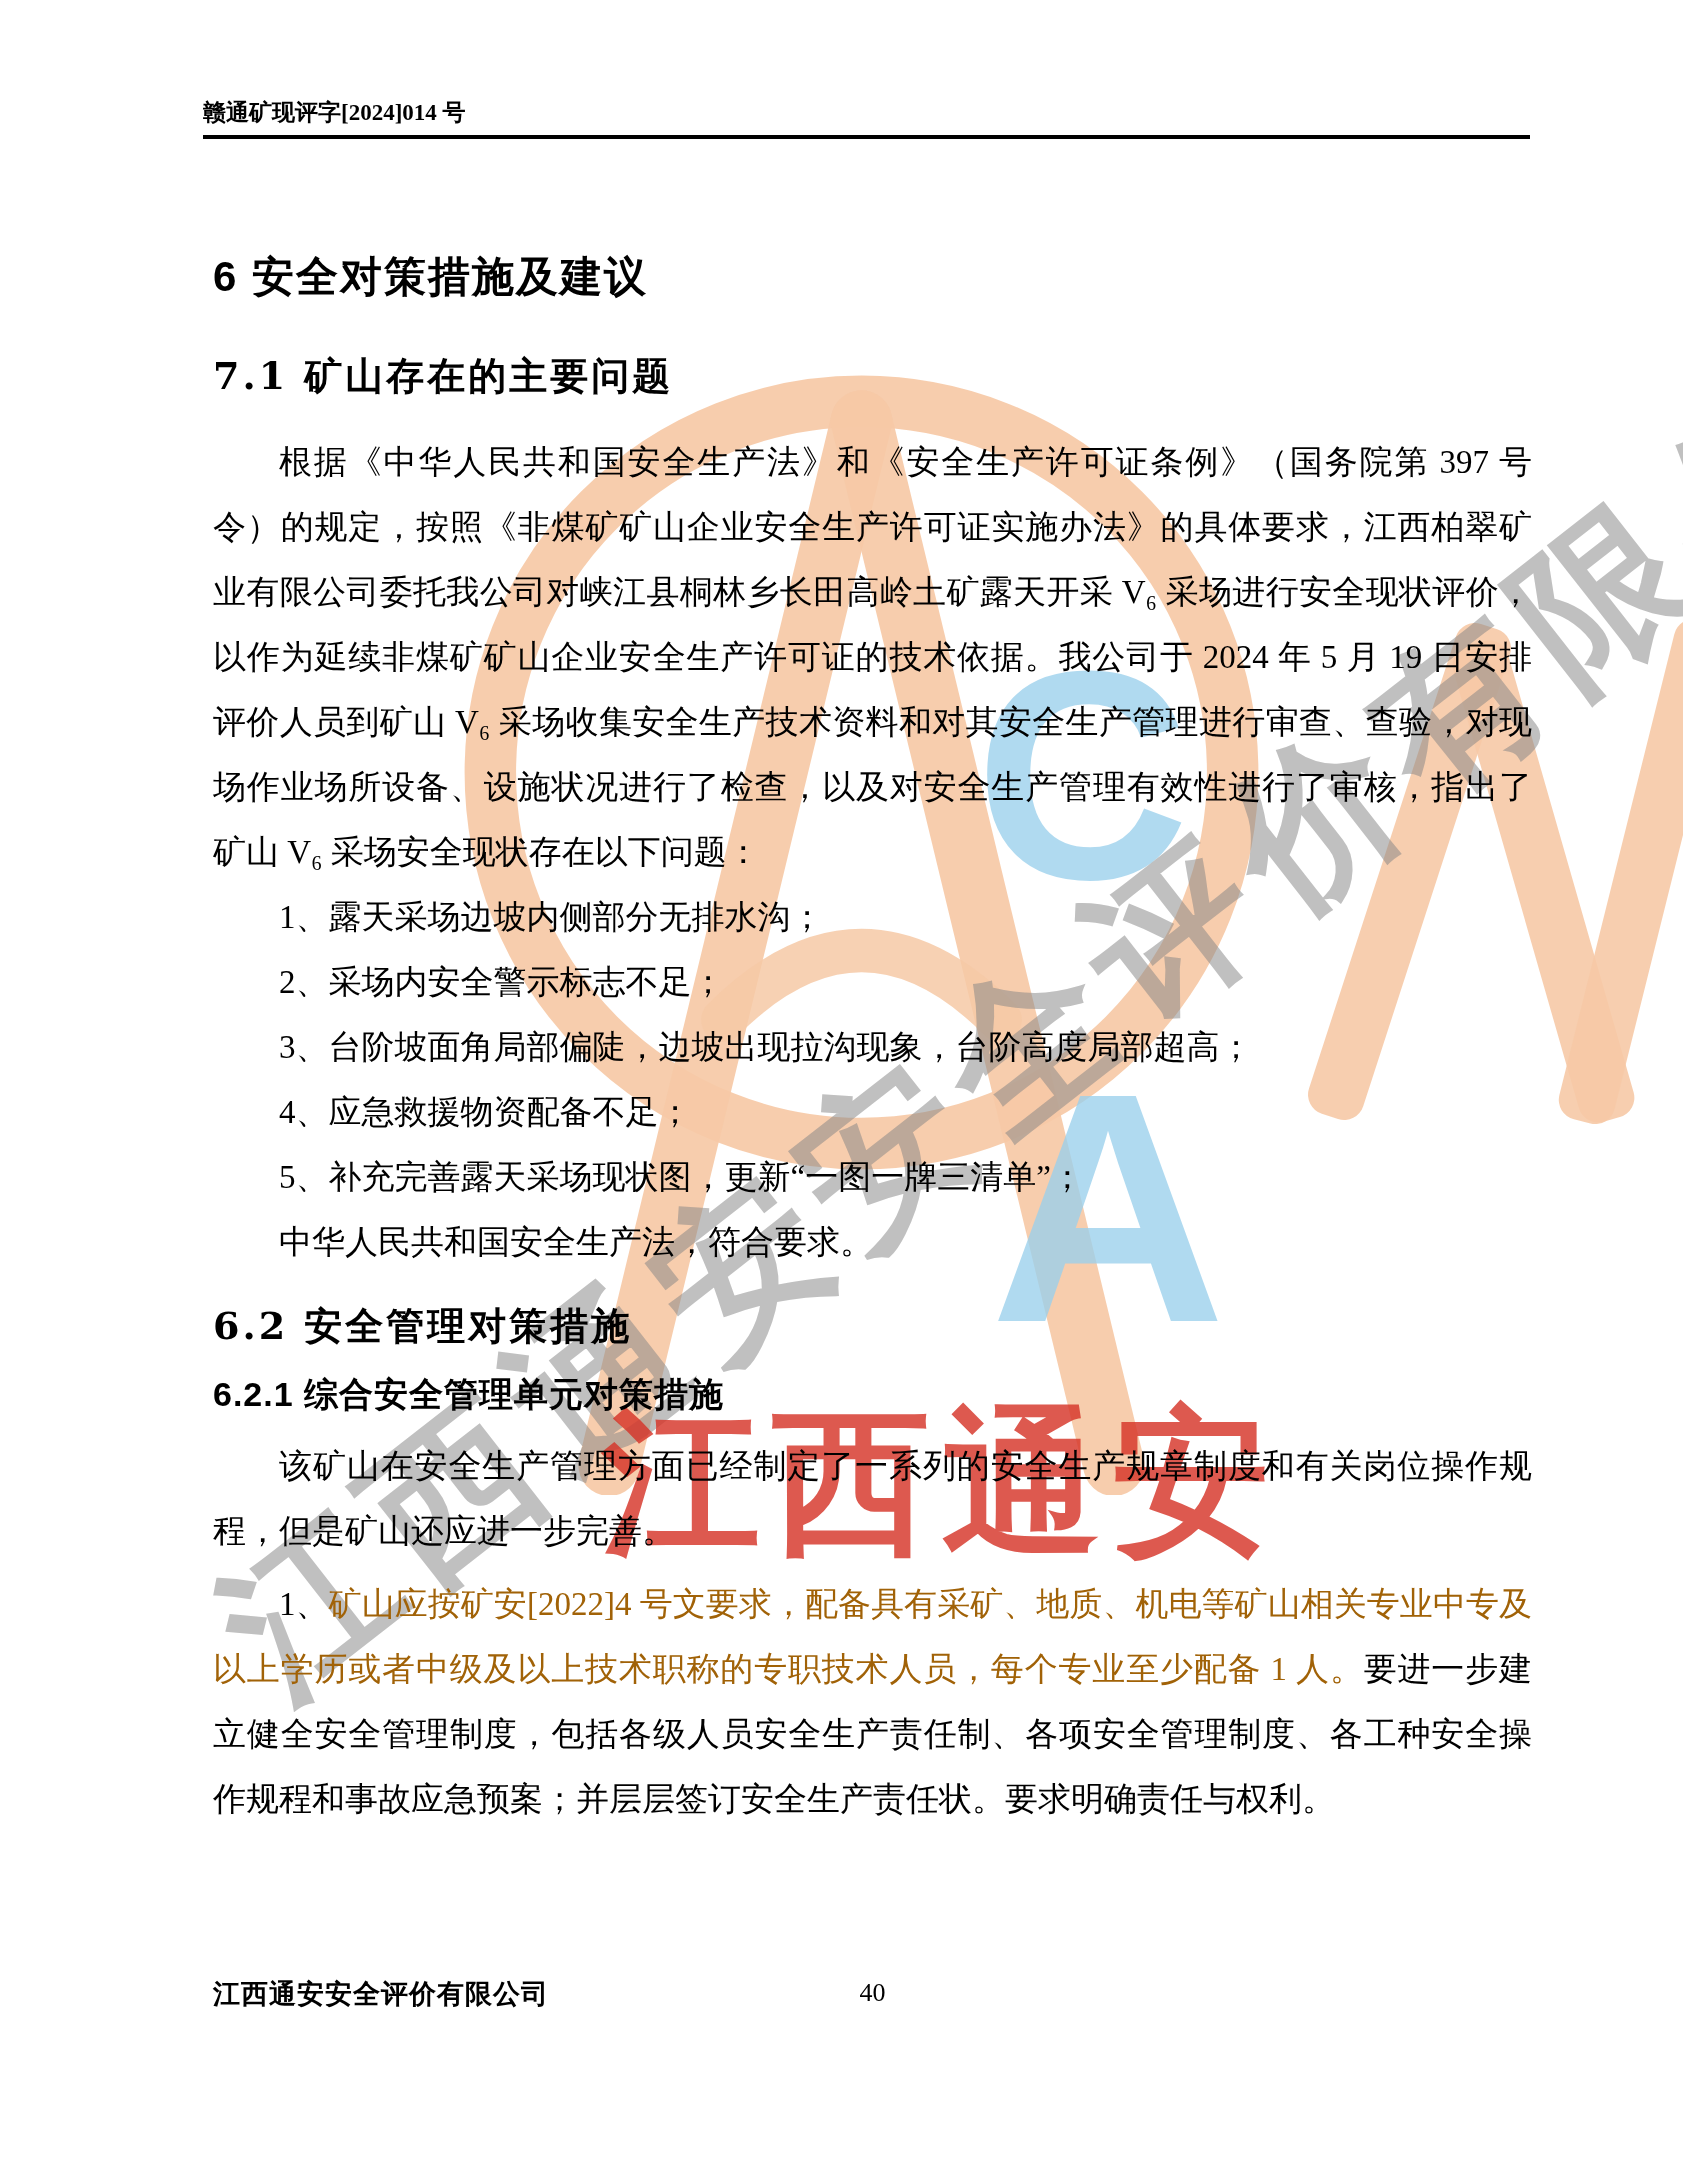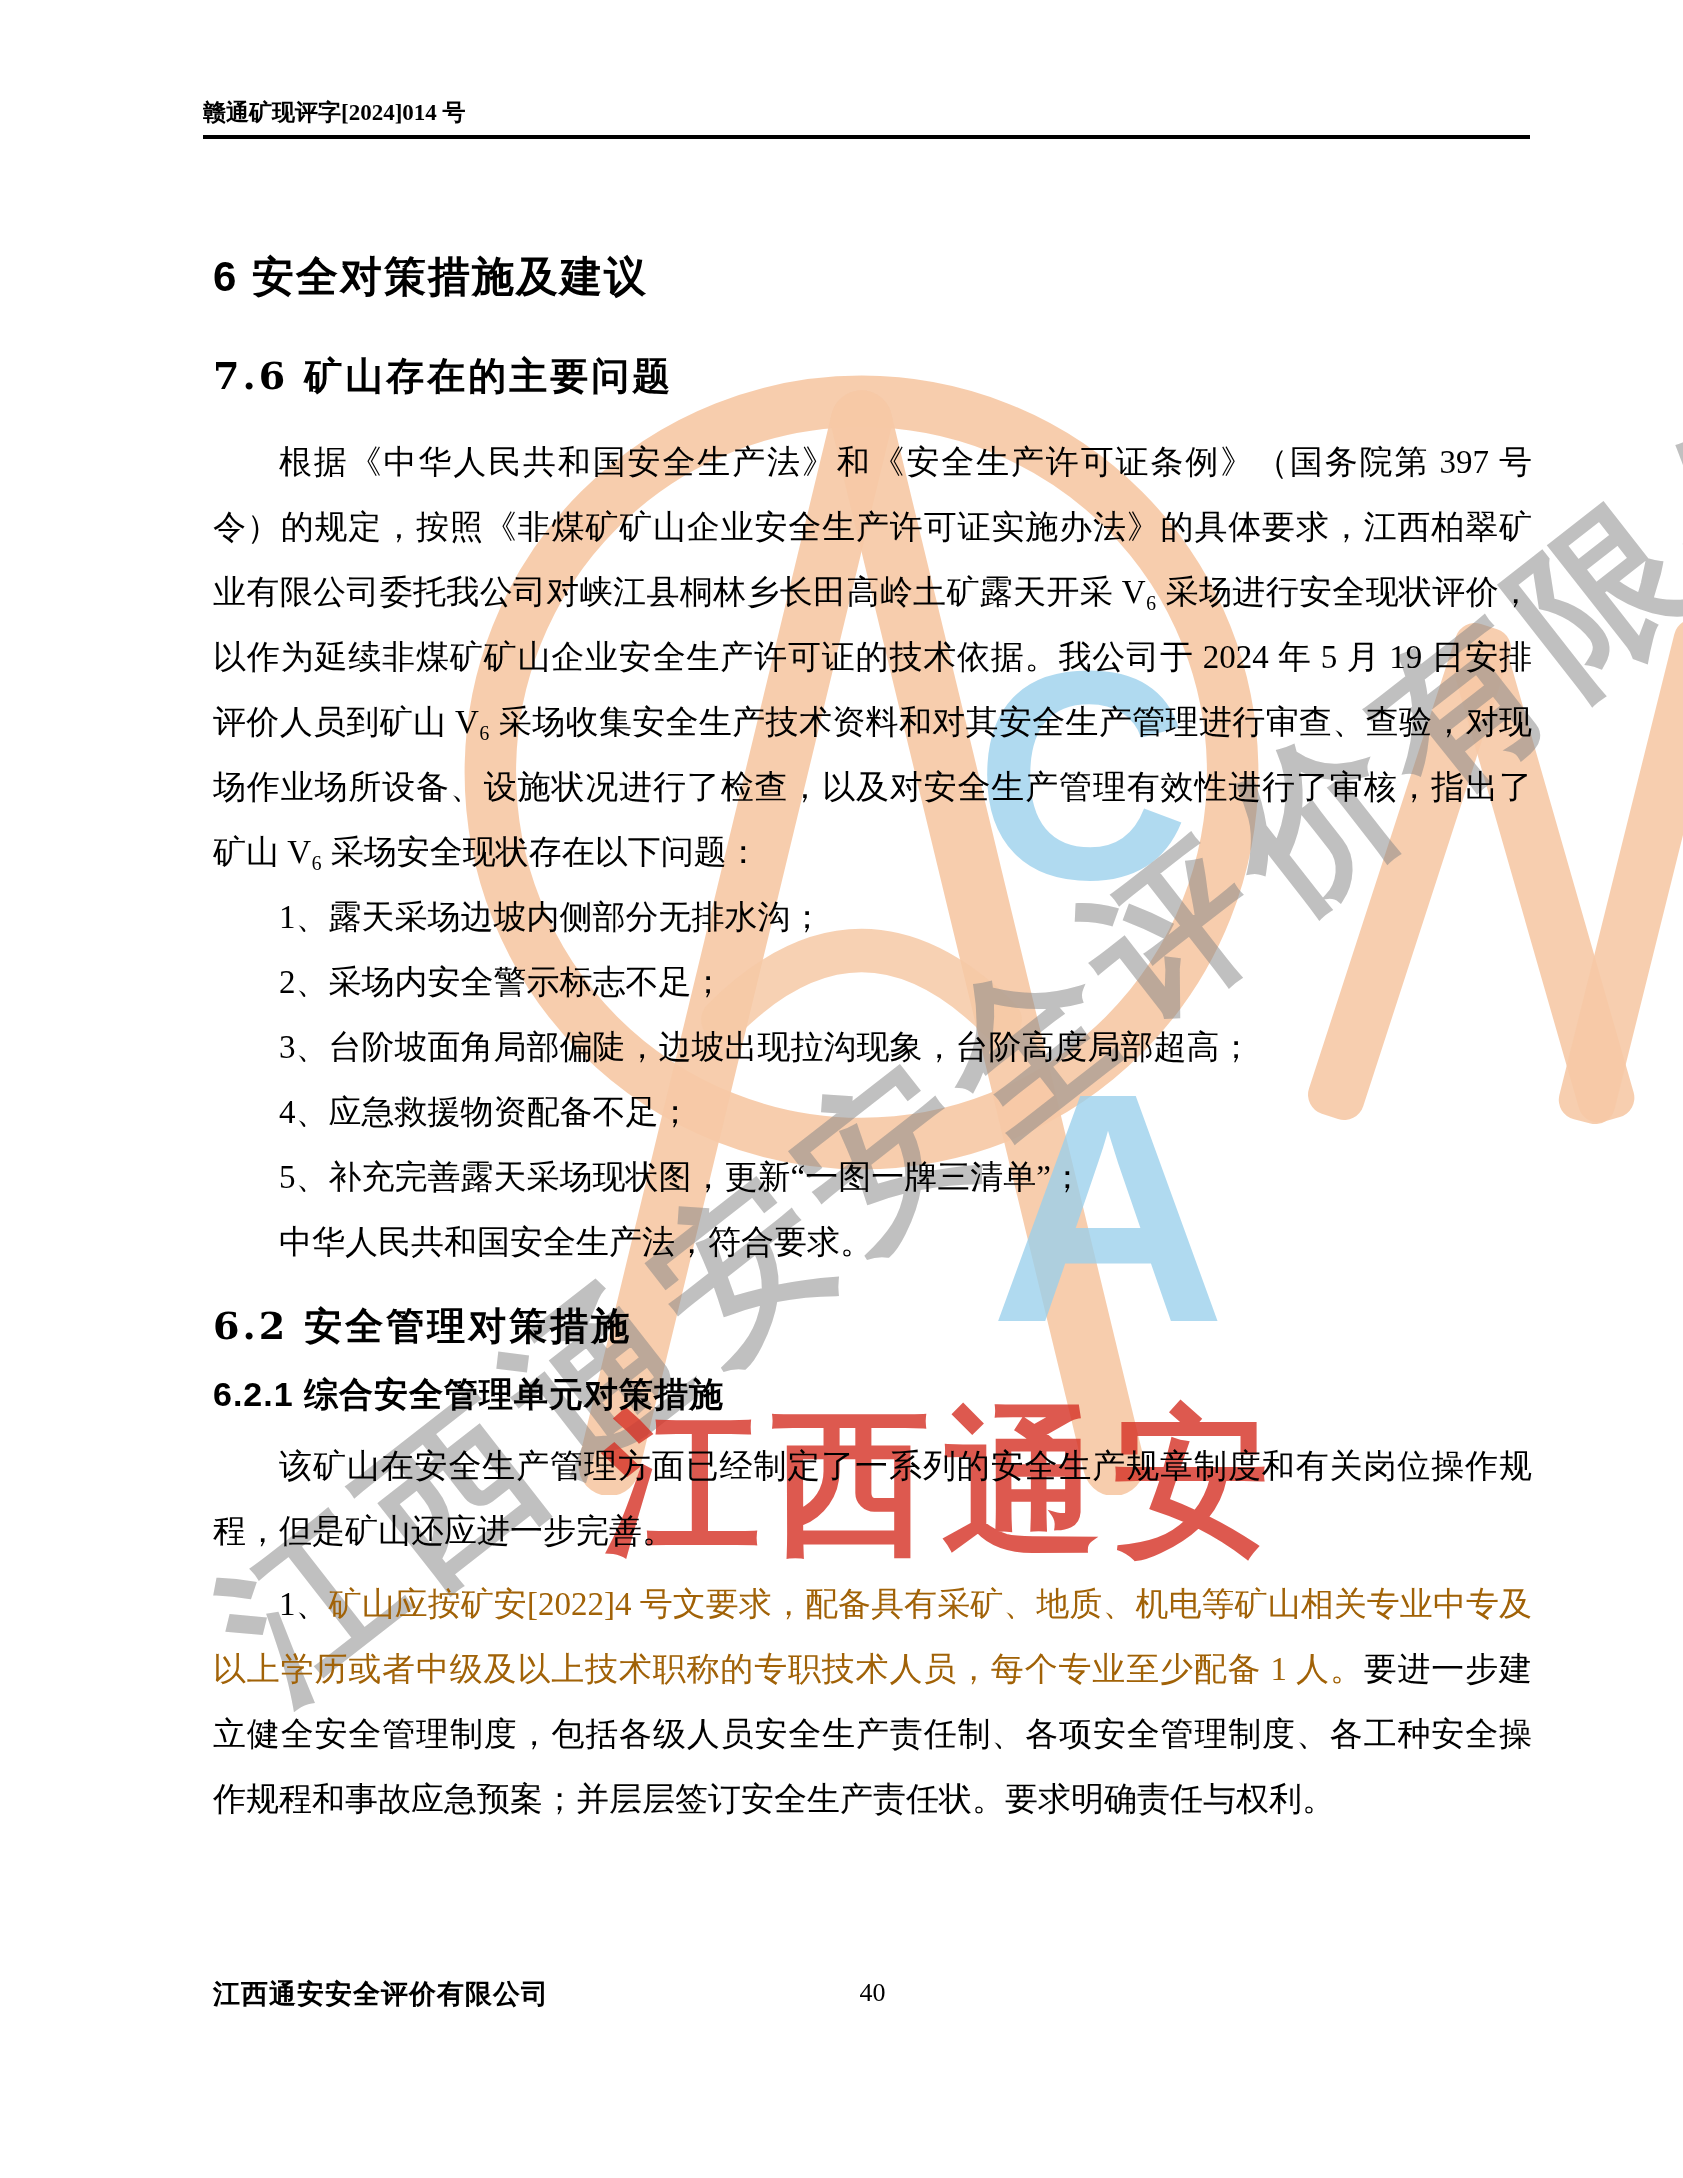--- a/index.html
+++ b/index.html
@@ -104,21 +104,21 @@
   </div>
 
   <div class="header">
     <span class="header-right">赣通矿现评字[2024]014 号</span>
   </div>
 
   <div class="content">
 
     <h1 class="doc-title">6  安全对策措施及建议</h1>
 
-    <h2 class="sec-heading">7.6 矿山存在的主要问题</h2>
+    <h2 class="sec-heading">7.1 矿山存在的主要问题</h2>
 
     <p class="body-par">根据《中华人民共和国安全生产法》和《安全生产许可证条例》（国务院第 397 号令）的规定，按照《非煤矿矿山企业安全生产许可证实施办法》的具体要求，江西柏翠矿业有限公司委托我公司对峡江县桐林乡长田高岭土矿露天开采 V₆ 采场进行安全现状评价，以作为延续非煤矿矿山企业安全生产许可证的技术依据。我公司于 2024 年 5 月 19 日安排评价人员到矿山 V₆ 采场收集安全生产技术资料和对其安全生产管理进行审查、查验，对现场作业场所设备、设施状况进行了检查，以及对安全生产管理有效性进行了审核，指出了矿山 V₆ 采场安全现状存在以下问题：</p>
 
     <p class="list-par">1、露天采场边坡内侧部分无排水沟；</p>
     <p class="list-par">2、采场内安全警示标志不足；</p>
     <p class="list-par">3、台阶坡面角局部偏陡，边坡出现拉沟现象，台阶高度局部超高；</p>
     <p class="list-par">4、应急救援物资配备不足；</p>
     <p class="list-par">5、补充完善露天采场现状图，更新“一图一牌三清单”；</p>
     <p class="list-par">中华人民共和国安全生产法，符合要求。</p>
 

